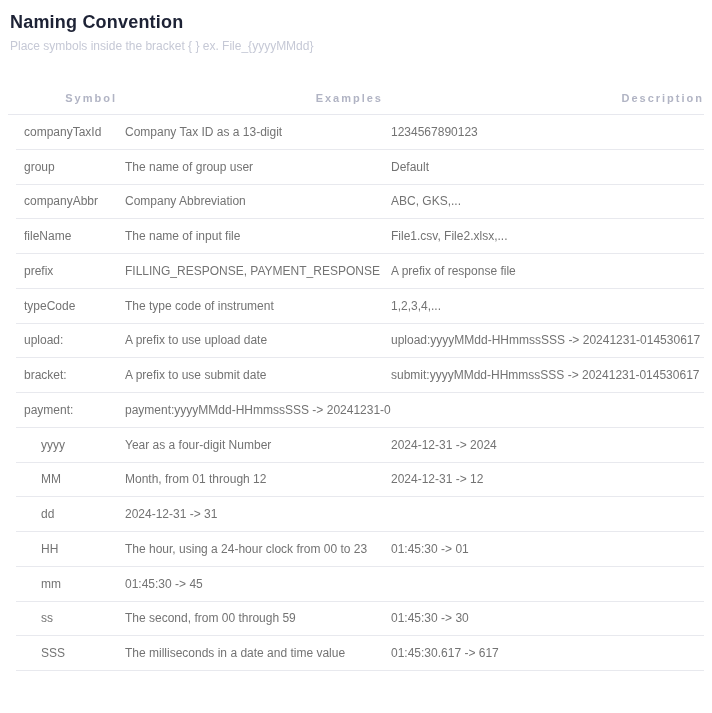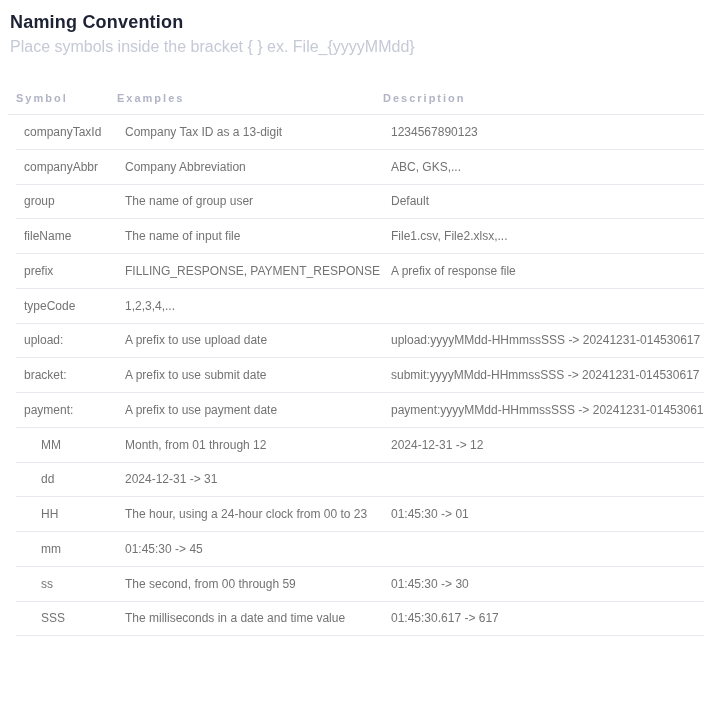--- a/index.html
+++ b/index.html
@@ -13,39 +13,40 @@
   .page-header { padding: 11px 12px 0 10px; }
   .page-title {
     font-size: 18px;
     line-height: 22px;
     font-weight: 700;
     color: #1d2235;
     letter-spacing: 0.2px;
   }
   .page-subtitle {
     margin-top: 6px;
-    font-size: 16px;
+    font-size: 12px;
     line-height: 15px;
     color: #c6c9d6;
   }
   .nc-table { margin: 0 8px; }
   .nc-thead {
     margin-top: 28px;
     height: 33px;
     display: grid;
     grid-template-columns: 101px 266px 1fr;
     align-items: center;
     padding-left: 8px;
     border-bottom: 1px solid #e7e8ee;
   }
   .nc-th {
     font-size: 11px;
     font-weight: 700;
     letter-spacing: 2px;
     color: #b1b4c4;
+    text-align: right;
   }
   .nc-row {
     display: grid;
     grid-template-columns: 101px 266px 1fr;
     align-items: center;
     padding-left: 8px;
     height: 34.75px;
     border-bottom: 1px solid #e8e9ee;
     font-size: 12px;
     color: #737373;
@@ -68,57 +69,62 @@
     <div class="nc-th">Examples</div>
     <div class="nc-th">Description</div>
   </div>
   <div>
       <div class="nc-row">
         <div class="cell cell-symbol">companyTaxId</div>
         <div class="cell cell-description">Company Tax ID as a 13-digit</div>
         <div class="cell cell-example">1234567890123</div>
       </div>
       <div class="nc-row">
+        <div class="cell cell-symbol">group</div>
+        <div class="cell cell-description">The name of group user</div>
+        <div class="cell cell-example">Default</div>
+      </div>
+      <div class="nc-row">
         <div class="cell cell-symbol">companyAbbr</div>
         <div class="cell cell-description">Company Abbreviation</div>
         <div class="cell cell-example">ABC, GKS,...</div>
-      </div>
-      <div class="nc-row">
-        <div class="cell cell-symbol">group</div>
-        <div class="cell cell-description">The name of group user</div>
-        <div class="cell cell-example">Default</div>
       </div>
       <div class="nc-row">
         <div class="cell cell-symbol">fileName</div>
         <div class="cell cell-description">The name of input file</div>
         <div class="cell cell-example">File1.csv, File2.xlsx,...</div>
       </div>
       <div class="nc-row">
         <div class="cell cell-symbol">prefix</div>
         <div class="cell cell-example">FILLING_RESPONSE, PAYMENT_RESPONSE</div>
         <div class="cell cell-description">A prefix of response file</div>
       </div>
       <div class="nc-row">
         <div class="cell cell-symbol">typeCode</div>
+        <div class="cell cell-description">The type code of instrument</div>
         <div class="cell cell-example">1,2,3,4,...</div>
       </div>
       <div class="nc-row">
         <div class="cell cell-symbol">upload:</div>
         <div class="cell cell-description">A prefix to use upload date</div>
         <div class="cell cell-example">upload:yyyyMMdd-HHmmssSSS -&gt; 20241231-014530617</div>
       </div>
       <div class="nc-row">
         <div class="cell cell-symbol">bracket:</div>
         <div class="cell cell-description">A prefix to use submit date</div>
         <div class="cell cell-example">submit:yyyyMMdd-HHmmssSSS -&gt; 20241231-014530617</div>
       </div>
       <div class="nc-row">
         <div class="cell cell-symbol">payment:</div>
-        <div class="cell cell-description">A prefix to use payment date</div>
         <div class="cell cell-example">payment:yyyyMMdd-HHmmssSSS -&gt; 20241231-014530617</div>
+      </div>
+      <div class="nc-row indent">
+        <div class="cell cell-symbol">yyyy</div>
+        <div class="cell cell-description">Year as a four-digit Number</div>
+        <div class="cell cell-example">2024-12-31 -&gt; 2024</div>
       </div>
       <div class="nc-row indent">
         <div class="cell cell-symbol">MM</div>
         <div class="cell cell-description">Month, from 01 through 12</div>
         <div class="cell cell-example">2024-12-31 -&gt; 12</div>
       </div>
       <div class="nc-row indent">
         <div class="cell cell-symbol">dd</div>
         <div class="cell cell-example">2024-12-31 -&gt; 31</div>
       </div>

